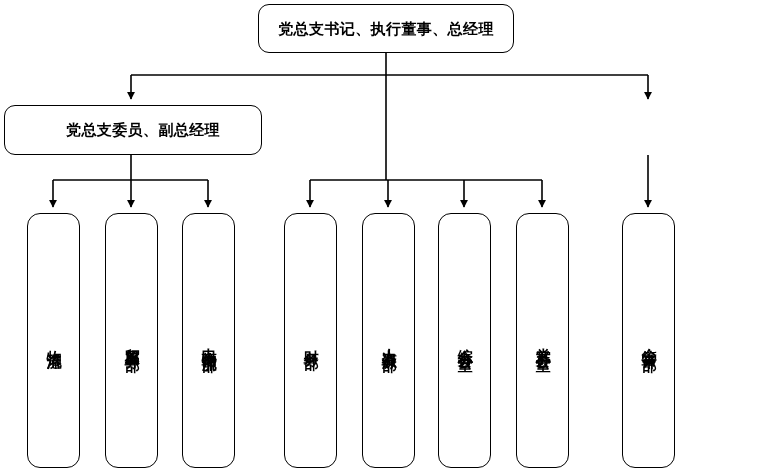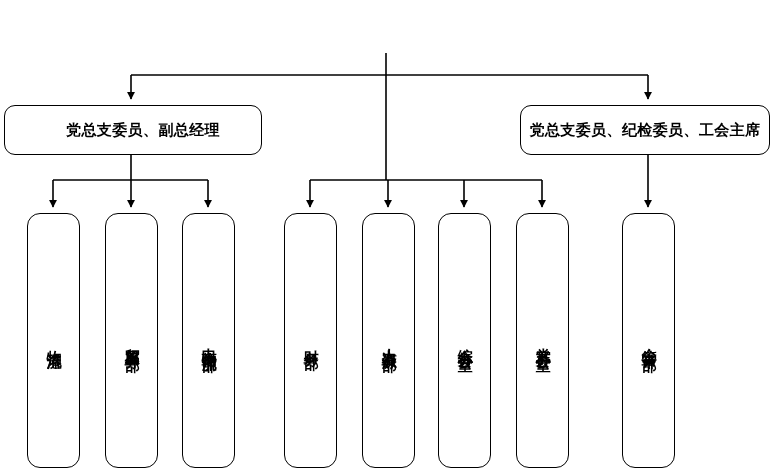--- a/index.html
+++ b/index.html
@@ -128,28 +128,28 @@
       <line x1="310" y1="180" x2="542" y2="180"></line>
       <line x1="310" y1="180" x2="310" y2="207" marker-end="url(#arrowhead)"></line>
       <line x1="388" y1="180" x2="388" y2="207" marker-end="url(#arrowhead)"></line>
       <line x1="464" y1="180" x2="464" y2="207" marker-end="url(#arrowhead)"></line>
       <line x1="542" y1="180" x2="542" y2="207" marker-end="url(#arrowhead)"></line>
 
       <line x1="648" y1="155" x2="648" y2="207" marker-end="url(#arrowhead)"></line>
     </g>
   </svg>
 
+  <div class="node rounded-wide" id="node-top">
+    <span class="node-label-h">党总支书记、执行董事、总经理</span>
+  </div>
 
   <div class="node rounded-wide" id="node-l2-left">
     <span class="node-label-h">党总支委员、副总经理</span>
   </div>
 
-  <div class="node rounded-wide" id="node-l2-right">
-    <span class="node-label-h">党总支委员、纪检委员、工会主席</span>
-  </div>
 
   <div class="node rounded-tall dept" id="dept-0">
     <span class="node-label-v">物流港</span>
   </div>
 
   <div class="node rounded-tall dept" id="dept-1">
     <span class="node-label-v">贸易服务部</span>
   </div>
 
   <div class="node rounded-tall dept" id="dept-2">

